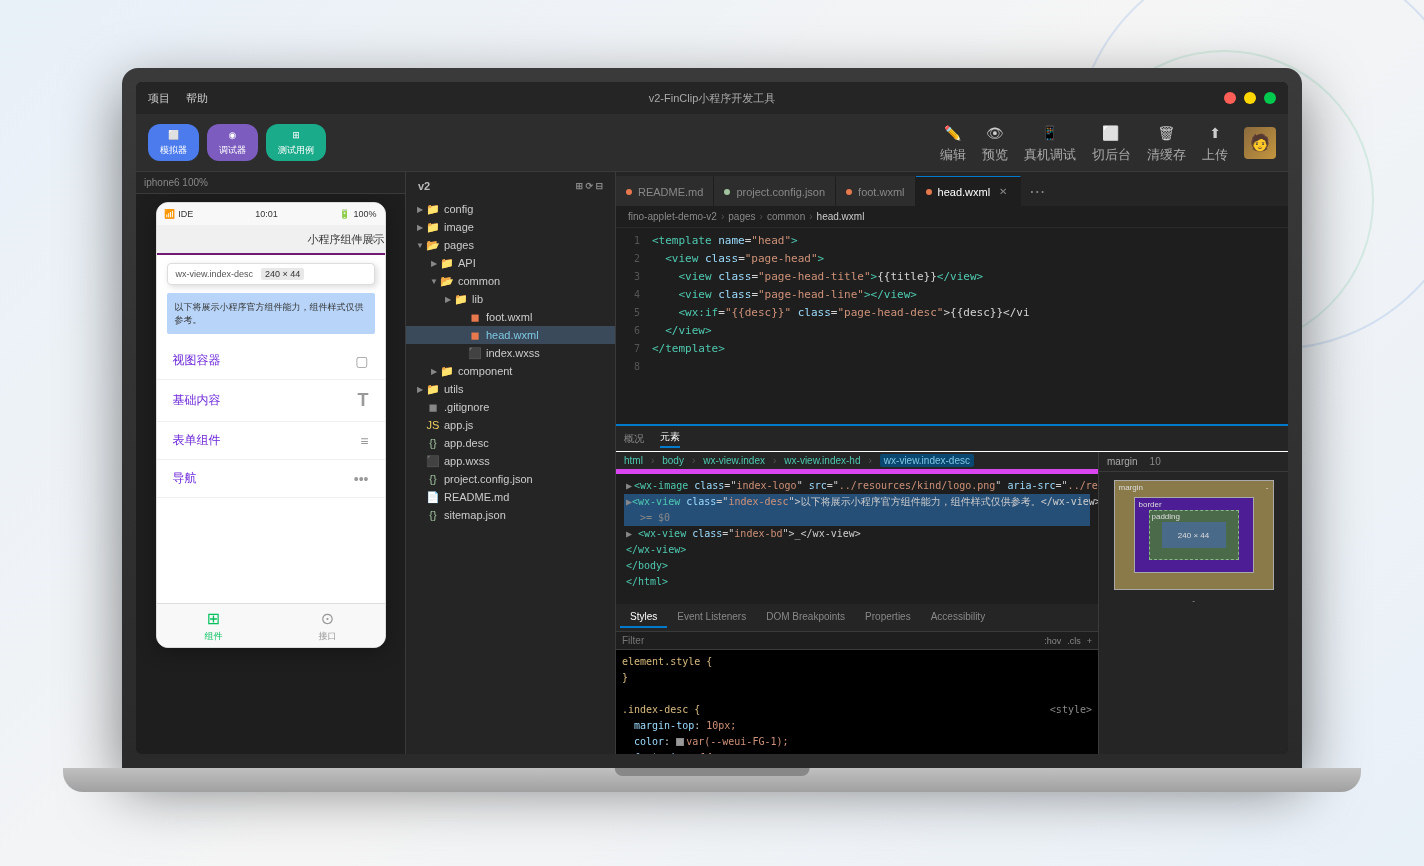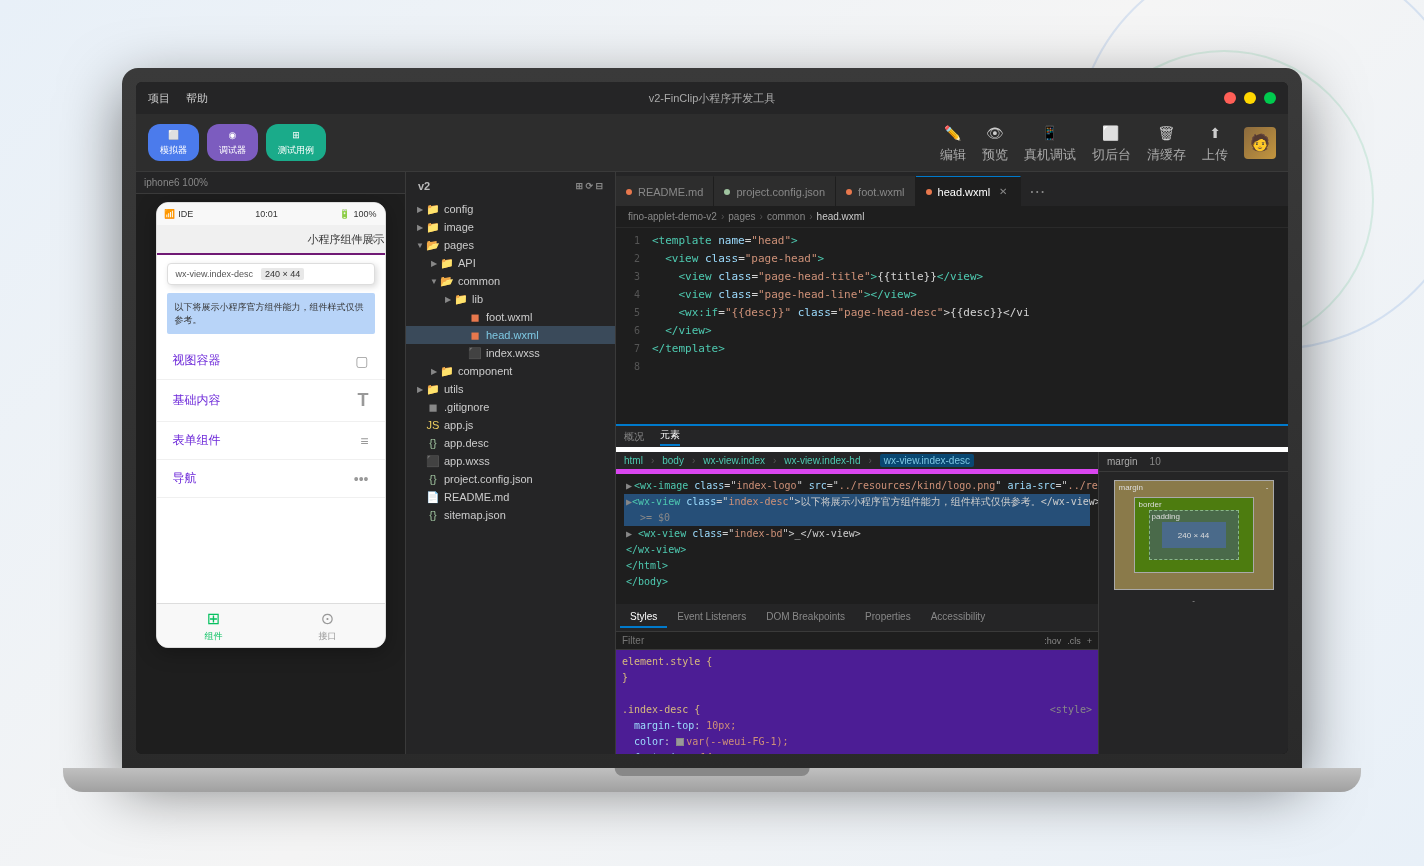--- a/index.html
+++ b/index.html
@@ -948,21 +948,21 @@
               </div>
               <div class="code-line">
                 <span class="line-num">8</span>
                 <span class="code-content"></span>
               </div>
             </div>
           </div>
 
           <div style="height:330px;border-top:2px solid #007acc;display:flex;flex-direction:column;flex-shrink:0;background:#1e1e1e;">
 
-            <div style="height:26px;background:#252526;display:flex;align-items:center;padding:0 8px;border-bottom:5px solid #ffffff;flex-shrink:0;">
+            <div style="height:26px;background:#252526;display:flex;align-items:center;padding:0 8px;border-bottom:1px solid #ffffff;flex-shrink:0;">
               <span style="font-size:10px;color:#888;margin-right:16px;cursor:pointer;">概况</span>
               <span style="font-size:10px;color:#fff;border-bottom:2px solid #007acc;padding-bottom:2px;cursor:pointer;">元素</span>
             </div>
 
             <div style="flex:1;display:flex;overflow:hidden;">
 
               <div style="flex:1;display:flex;flex-direction:column;overflow:hidden;">
 
                 <div class="devtools-element-bar">
                   <span class="element-tag">html</span>
@@ -995,36 +995,36 @@
                   </div>
                   <div class="html-line">
                     <span style="color:#888;width:12px;display:inline-block;">▶</span>
                     <span class="html-tag-name">&lt;wx-view </span>
                     <span class="html-attr-name">class</span><span>="</span><span class="html-attr-val">index-bd</span><span>"&gt;_&lt;/wx-view&gt;</span>
                   </div>
                   <div class="html-line">
                     <span class="html-tag-name">&lt;/wx-view&gt;</span>
                   </div>
                   <div class="html-line">
-                    <span class="html-tag-name">&lt;/html&gt;</span>
+                    <span class="html-tag-name">&lt;/body&gt;</span>
                   </div>
                   <div class="html-line">
-                    <span class="html-tag-name">&lt;/body&gt;</span>
+                    <span class="html-tag-name">&lt;/html&gt;</span>
                   </div>
                 </div>
 
                 <div class="styles-tab-bar">
                   <span class="devtools-tab active">Styles</span>
                   <span class="devtools-tab">Event Listeners</span>
                   <span class="devtools-tab">DOM Breakpoints</span>
                   <span class="devtools-tab">Properties</span>
                   <span class="devtools-tab">Accessibility</span>
                 </div>
 
-                <div style="flex:1;overflow:auto;background:#4c1d95;">
+                <div style="flex:1;overflow:auto;background:#000000;">
 
                   <div style="display:flex;align-items:center;padding:3px 6px;background:#1e1e1e;border-bottom:1px solid #3a3a3a;gap:6px;">
                     <input type="text" placeholder="Filter" style="background: transparent; border: none; outline: none; color: rgb(204, 204, 204); font-size: 10px; flex: 1 1 0%;">
                     <span style="font-size:9px;color:#888;cursor:pointer;">:hov</span>
                     <span style="font-size:9px;color:#888;cursor:pointer;">.cls</span>
                     <span style="font-size:9px;color:#888;cursor:pointer;">+</span>
                   </div>
 
                   <div style="font-family:Consolas,Monaco,monospace;font-size:10px;color:#ccc;line-height:16px;padding:4px 6px;">
                     
@@ -1063,21 +1063,21 @@
               <div class="right-column">
                 <div style="padding:4px 8px;font-size:10px;color:#aaa;border-bottom:1px solid #3a3a3a;display:flex;gap:12px;">
                   <span>margin</span>
                   <span style="color:#888;">10</span>
                 </div>
                 <div class="box-model-container">
 
                   <div style="position:relative;width:160px;height:110px;background:#8a7a4a;border:1px solid #aaa;display:flex;align-items:center;justify-content:center;margin:0 auto;">
                     <span style="position:absolute;top:2px;left:4px;font-size:8px;color:#ddd;">margin</span>
                     <span style="position:absolute;top:2px;right:4px;font-size:8px;color:#ddd;">-</span>
-                    <div style="width:120px;height:76px;background:#4d7c0f;border:1px solid #aaa;display:flex;align-items:center;justify-content:center;position:relative;">
+                    <div style="width:120px;height:76px;background:#4c1d95;border:1px solid #aaa;display:flex;align-items:center;justify-content:center;position:relative;">
                       <span style="position:absolute;top:2px;left:4px;font-size:8px;color:#ddd;">border</span>
                       <div style="width:90px;height:50px;background:#4a6a4a;border:1px dashed #8ab88a;display:flex;align-items:center;justify-content:center;position:relative;">
                         <span style="position:absolute;top:1px;left:2px;font-size:8px;color:#ddd;">padding</span>
                         <div style="width:64px;height:26px;background:#4a6a8a;display:flex;align-items:center;justify-content:center;">
                           <span style="font-size:8px;color:#ddd;">240 × 44</span>
                         </div>
                       </div>
                     </div>
                   </div>
                   <div style="display:flex;justify-content:center;gap:16px;margin-top:6px;font-size:8px;color:#aaa;">

